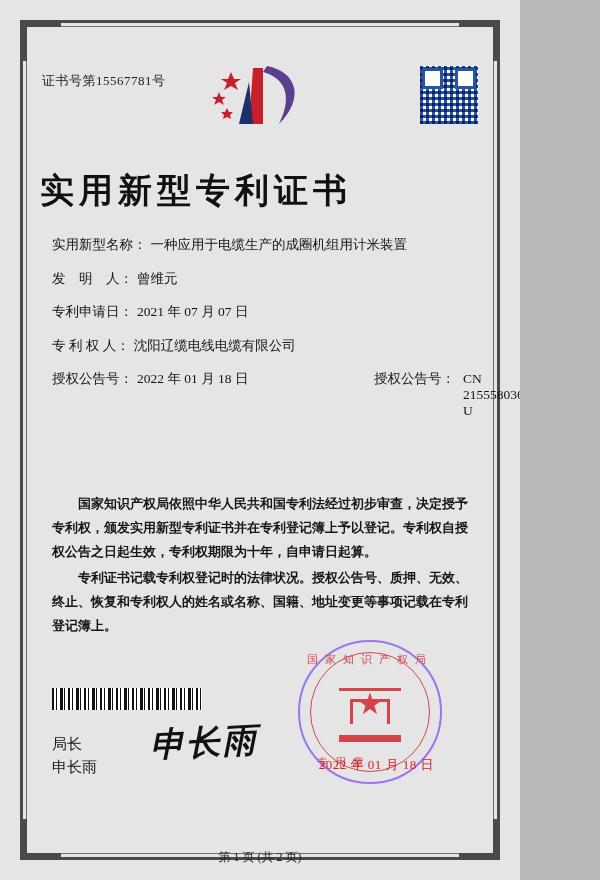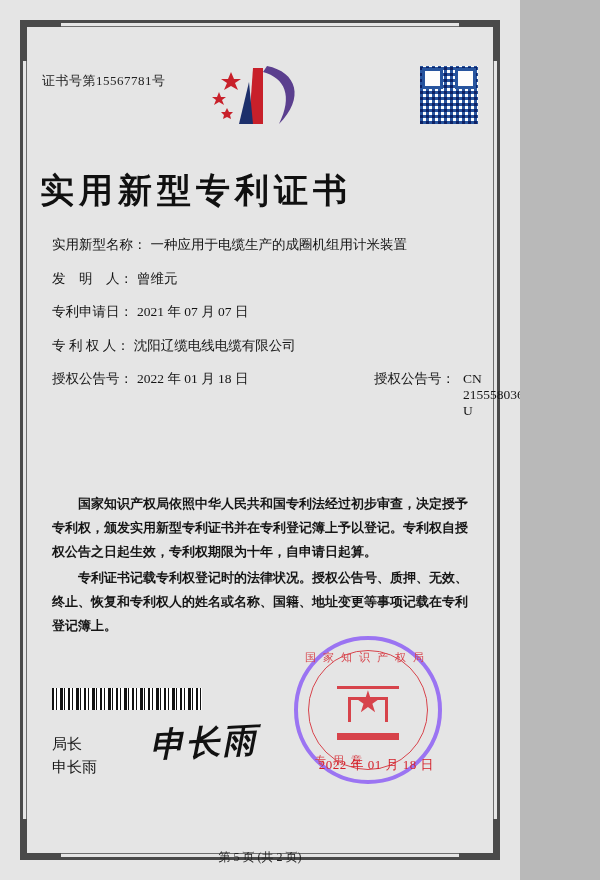--- a/index.html
+++ b/index.html
@@ -196,21 +196,21 @@
     transform: rotate(-3deg);
   }
 
   
   .seal {
     position: absolute;
     right: 38px;
     bottom: 56px;
     width: 140px;
     height: 140px;
-    border: 4px solid #8b5cf6;
+    border: 2px solid #8b5cf6;
     border-radius: 50%;
     opacity: 0.82;
   }
   .seal-inner {
     position: absolute;
     left: 50%; top: 50%;
     transform: translate(-50%, -50%);
     width: 118px; height: 118px;
     border: 1px solid #d4202a;
     border-radius: 50%;
@@ -344,16 +344,16 @@
 
     <div class="seal">
       <div class="seal-inner"></div>
       <div class="seal-text-top">国家知识产权局</div>
       <div class="seal-star">★</div>
       <div class="seal-emblem"></div>
       <div class="seal-text-bottom">专用章</div>
     </div>
     <div class="seal-date">2022 年 01 月 18 日</div>
 
-    <div class="footer">第 5 页 (共 2 页)</div>
+    <div class="footer">第 1 页 (共 2 页)</div>
 
   </div>
 </div>
 
 </body></html>

